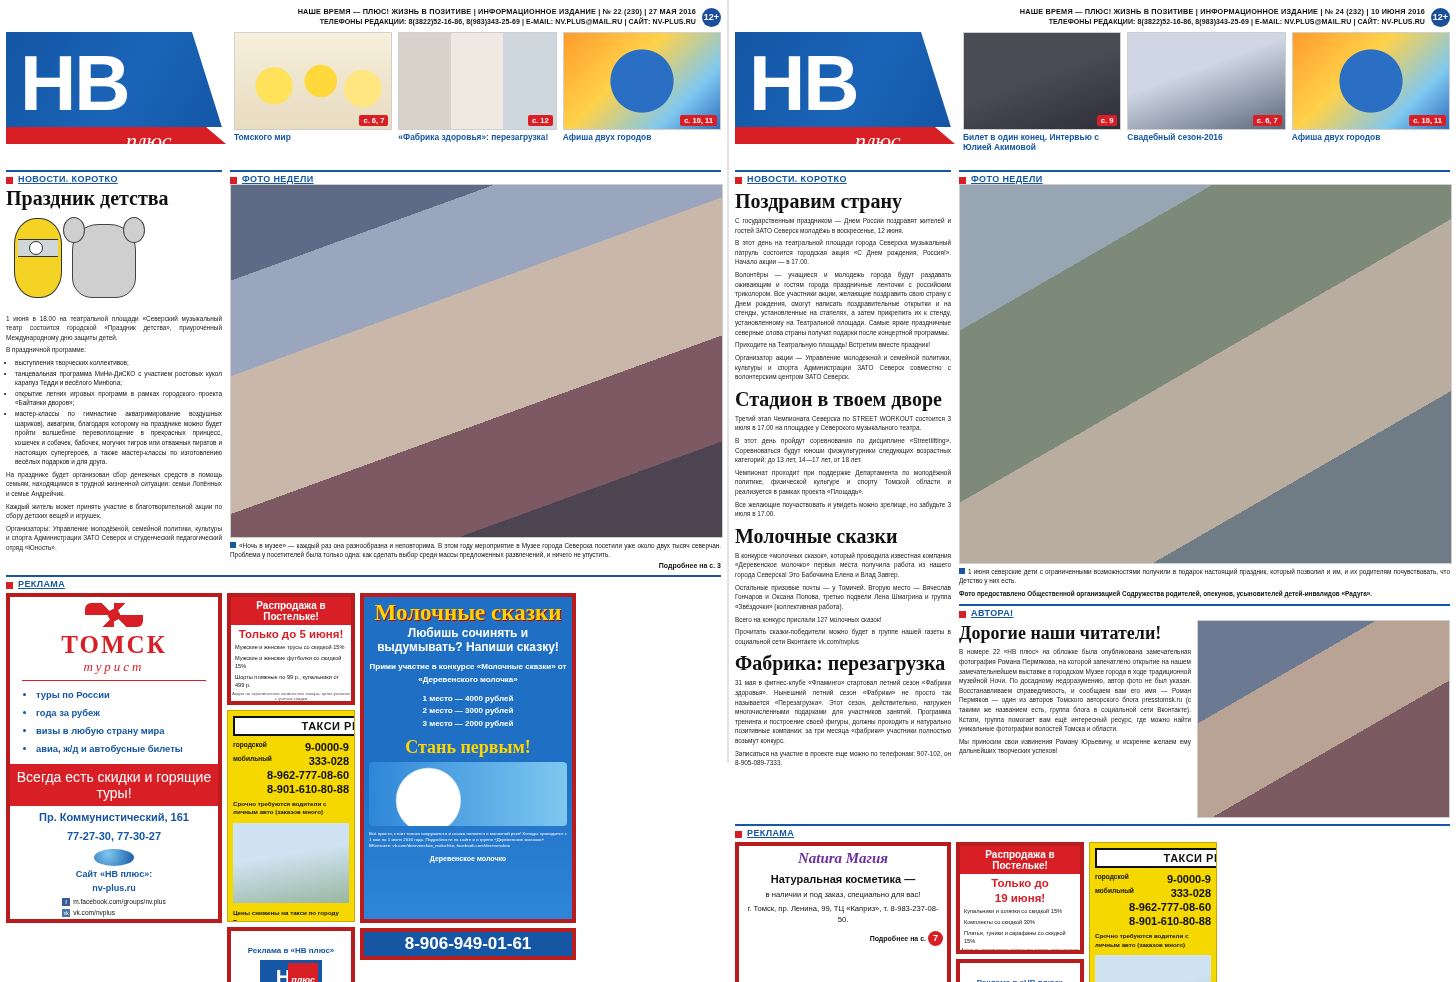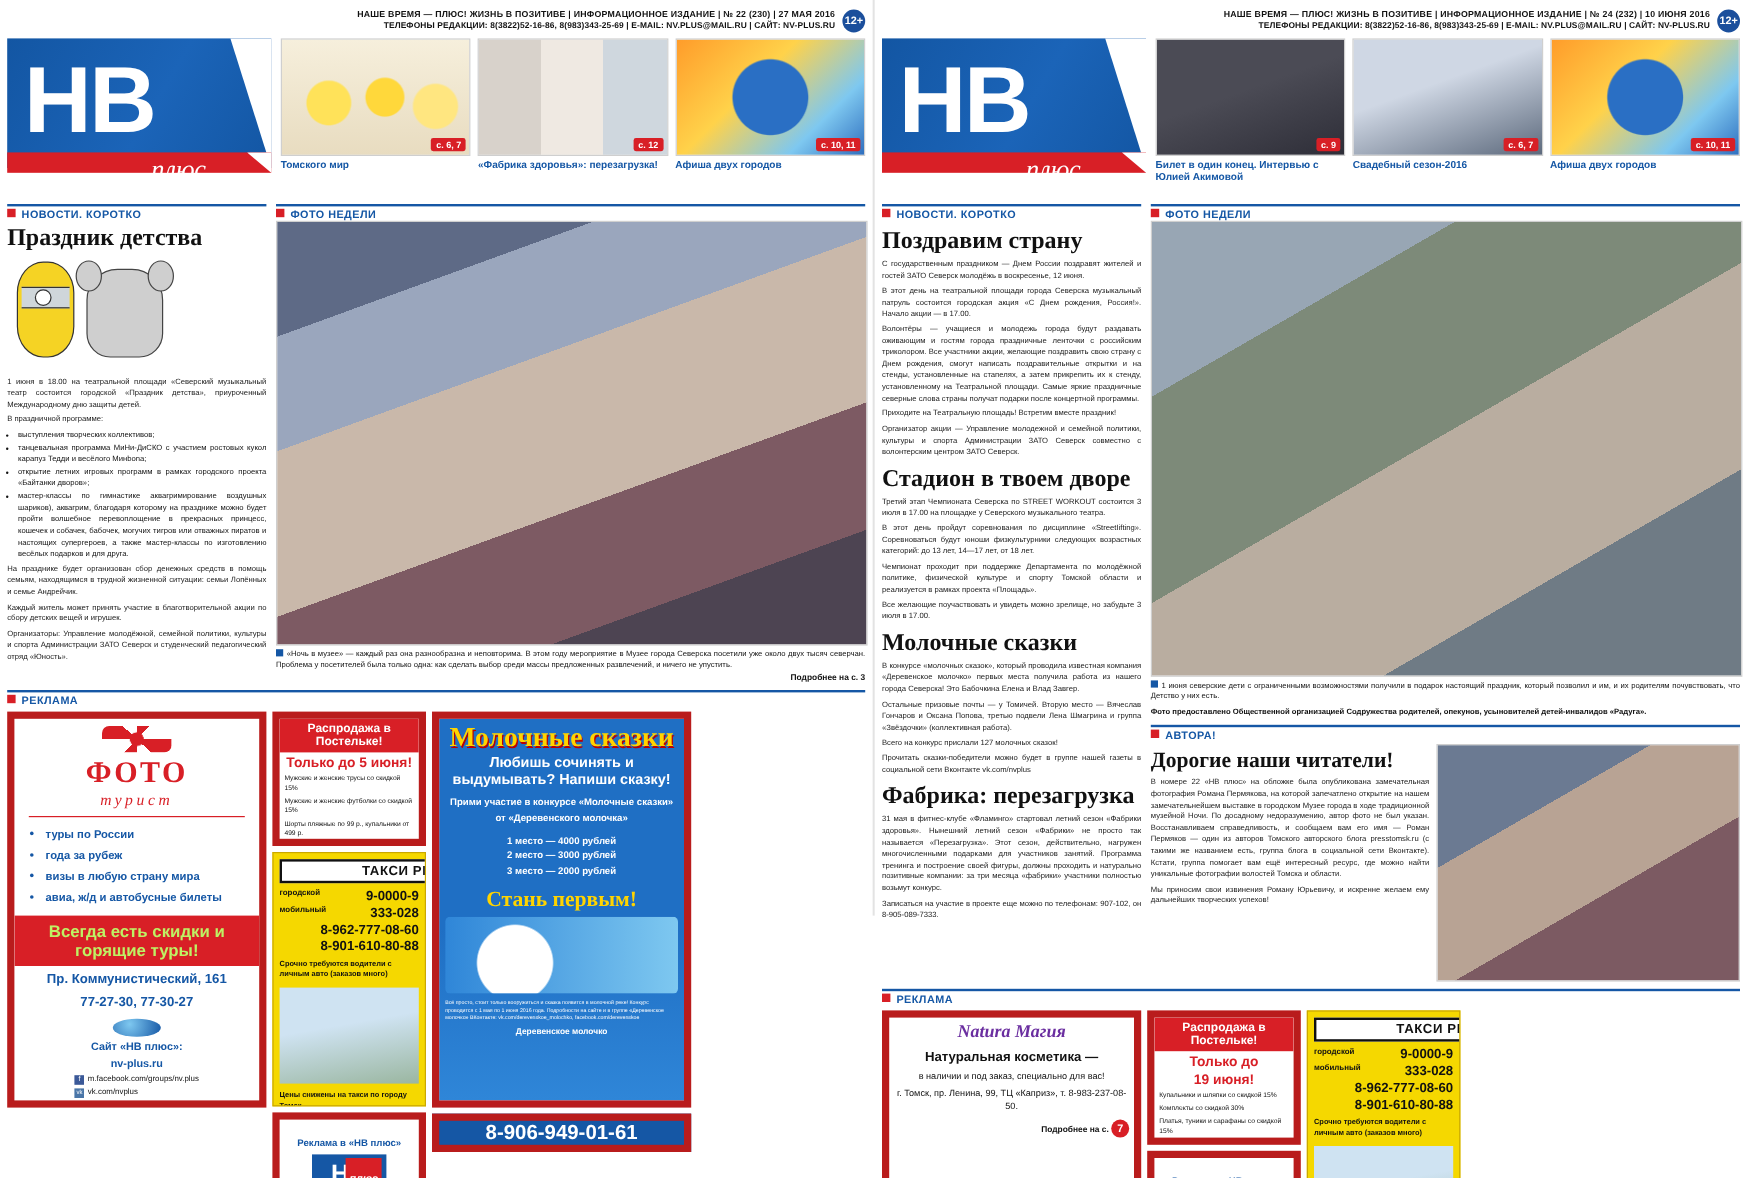--- a/index.html
+++ b/index.html
@@ -36,21 +36,21 @@
 
   
   .ph-chicks{background:radial-gradient(circle at 25% 55%,#ffe259 0 14%,transparent 15%),radial-gradient(circle at 55% 50%,#ffd83b 0 16%,transparent 17%),radial-gradient(circle at 82% 58%,#ffe680 0 13%,transparent 14%),linear-gradient(180deg,#f6efdc,#e8dcc0);}
   .ph-fitness{background:linear-gradient(90deg,#d8d2cb 0 33%,#efe9e2 33% 66%,#cfd7de 66% 100%);}
   .ph-afisha{background:radial-gradient(circle at 50% 50%,#2a6fc4 0 34%,transparent 35%),linear-gradient(135deg,#ff9c2a,#ffd24a 40%,#7ec8f0 75%,#2f6fbf);}
   .ph-woman{background:linear-gradient(160deg,#4b4b55 0 45%,#2e2e38 100%);}
   .ph-wedding{background:linear-gradient(160deg,#cfd7e4 0 40%,#5d6a7d 100%);}
 
   
   .secrule{border-top:2px solid #1557a5;margin-top:7px;}
-  .sechead{display:flex;align-items:flex-start;gap:5px;font-size:9px;font-weight:bold;color:#1557a5;letter-spacing:.4px;padding-top:2px;text-transform:uppercase;}
+  .sechead{display:flex;align-items:flex-end;gap:5px;font-size:9px;font-weight:bold;color:#1557a5;letter-spacing:.4px;padding-top:2px;text-transform:uppercase;text-decoration:underline;}
   .sechead .sq{width:7px;height:7px;background:#d81f26;}
 
   .cols{display:flex;gap:8px;margin-top:3px;}
   .colL{width:216px;}
   .colR{flex:1;}
 
   h1.headline{font-size:20px;line-height:1.03;margin:4px 0 5px 0;font-family:"Liberation Serif",serif;font-weight:bold;color:#111;}
   h2.subhead{font-size:20px;line-height:1.05;margin:7px 0 4px 0;font-family:"Liberation Serif",serif;font-weight:bold;color:#111;}
   p.body{font-size:6.4px;line-height:1.5;text-align:justify;margin:0 0 3px 0;color:#1a1a1a;}
   ul.body{font-size:6.4px;line-height:1.5;margin:0 0 3px 0;padding-left:9px;text-align:justify;}
@@ -67,32 +67,32 @@
   
   .bigphoto{width:100%;height:352px;border:1px solid #cfcfcf;position:relative;overflow:hidden;
     background:linear-gradient(160deg,#5e6a86 0 18%,#9aa6bd 18% 36%,#c9b8aa 36% 62%,#7d5a63 62% 82%,#4d4452 82% 100%);}
   .bigphoto2{height:378px;background:linear-gradient(150deg,#98a6b4 0 22%,#7d8a79 22% 48%,#b9ada0 48% 74%,#6f7b85 74% 100%);}
   .photocap{font-size:6.4px;line-height:1.45;margin-top:3px;text-align:justify;}
   .photocap .sq{display:inline-block;width:6px;height:6px;background:#1557a5;margin-right:3px;}
   .more{font-size:7px;font-weight:bold;text-align:right;margin-top:2px;}
 
   
   .ads{display:flex;gap:5px;margin-top:4px;}
-  .ad{border:6px solid #b91c1c;box-sizing:border-box;position:relative;overflow:hidden;}
+  .ad{border:4px solid #b91c1c;box-sizing:border-box;position:relative;overflow:hidden;}
 
   .ad-tomsk{width:216px;height:330px;background:#fff;display:flex;flex-direction:column;align-items:center;padding-top:6px;}
   .orn{width:58px;height:58px;background:
      radial-gradient(circle at 50% 50%,#d81f26 0 18%,transparent 19%),
      conic-gradient(from 0deg,#d81f26 0 12%,#fff 12% 25%,#d81f26 25% 37%,#fff 37% 50%,#d81f26 50% 62%,#fff 62% 75%,#d81f26 75% 87%,#fff 87% 100%);
      border-radius:6px;}
   .ad-tomsk .t1{font-size:25px;font-weight:bold;color:#d81f26;letter-spacing:2px;margin-top:4px;font-family:"Liberation Serif",serif;}
   .ad-tomsk .t2{font-size:13px;color:#d81f26;font-style:italic;letter-spacing:3px;font-family:"Liberation Serif",serif;}
   .ad-tomsk hr{width:88%;border:0;border-top:1px solid #d81f26;margin:5px 0;}
   .ad-tomsk ul{margin:0;padding-left:16px;font-size:9.4px;line-height:1.9;color:#1557a5;font-weight:bold;align-self:flex-start;margin-left:10px;}
-  .ad-tomsk .banner{margin-top:6px;width:100%;background:#d81f26;color:#bef264;text-align:center;font-size:14px;font-weight:bold;line-height:1.15;padding:5px 0;}
+  .ad-tomsk .banner{margin-top:6px;width:100%;background:#d81f26;color:#ffffff;text-align:center;font-size:14px;font-weight:normal;line-height:1.15;padding:5px 0;}
   .ad-tomsk .addr{font-size:11px;font-weight:bold;color:#1557a5;text-align:center;margin-top:5px;line-height:1.25;}
   .ad-tomsk .globe{width:40px;height:40px;border-radius:50%;background:radial-gradient(circle at 35% 30%,#7ec8f0,#1557a5);margin-top:6px;}
   .ad-tomsk .site{font-size:9px;font-weight:bold;color:#1557a5;text-align:center;margin-top:2px;line-height:1.35;}
   .ad-tomsk .social{font-size:6.6px;text-align:left;margin-top:3px;line-height:1.6;}
   .sq-fb{display:inline-block;width:8px;height:8px;background:#3b5998;color:#fff;font-size:6px;text-align:center;line-height:8px;margin-right:3px;}
   .sq-vk{display:inline-block;width:8px;height:8px;background:#4a76a8;color:#fff;font-size:5px;text-align:center;line-height:8px;margin-right:3px;}
 
   .ad-postel{width:128px;height:112px;background:#fff;}
   .ad-postel .hd{background:#d81f26;color:#fff;font-size:10px;font-weight:bold;text-align:center;padding:3px 2px;line-height:1.1;}
   .ad-postel .sub{color:#d81f26;font-size:11.5px;font-weight:bold;text-align:center;margin-top:3px;}
@@ -217,21 +217,21 @@
     <div class="secrule" style="margin-top:6px"></div>
     <div class="sechead">
       <span class="sq"></span>
       <span>РЕКЛАМА</span>
     </div>
 
     <div class="ads">
 
       <div class="ad ad-tomsk">
         <div class="orn"></div>
-        <div class="t1">ФОТО</div>
+        <div class="t1">ТОМСК</div>
         <div class="t2">турист</div>
         <hr>
         <ul>
           <li>туры по России</li>
           <li>года за рубеж</li>
           <li>визы в любую страну мира</li>
           <li>авиа, ж/д и автобусные билеты</li>
         </ul>
         <div class="banner">Всегда есть скидки и горящие туры!</div>
         <div class="addr">Пр. Коммунистический, 161</div>

